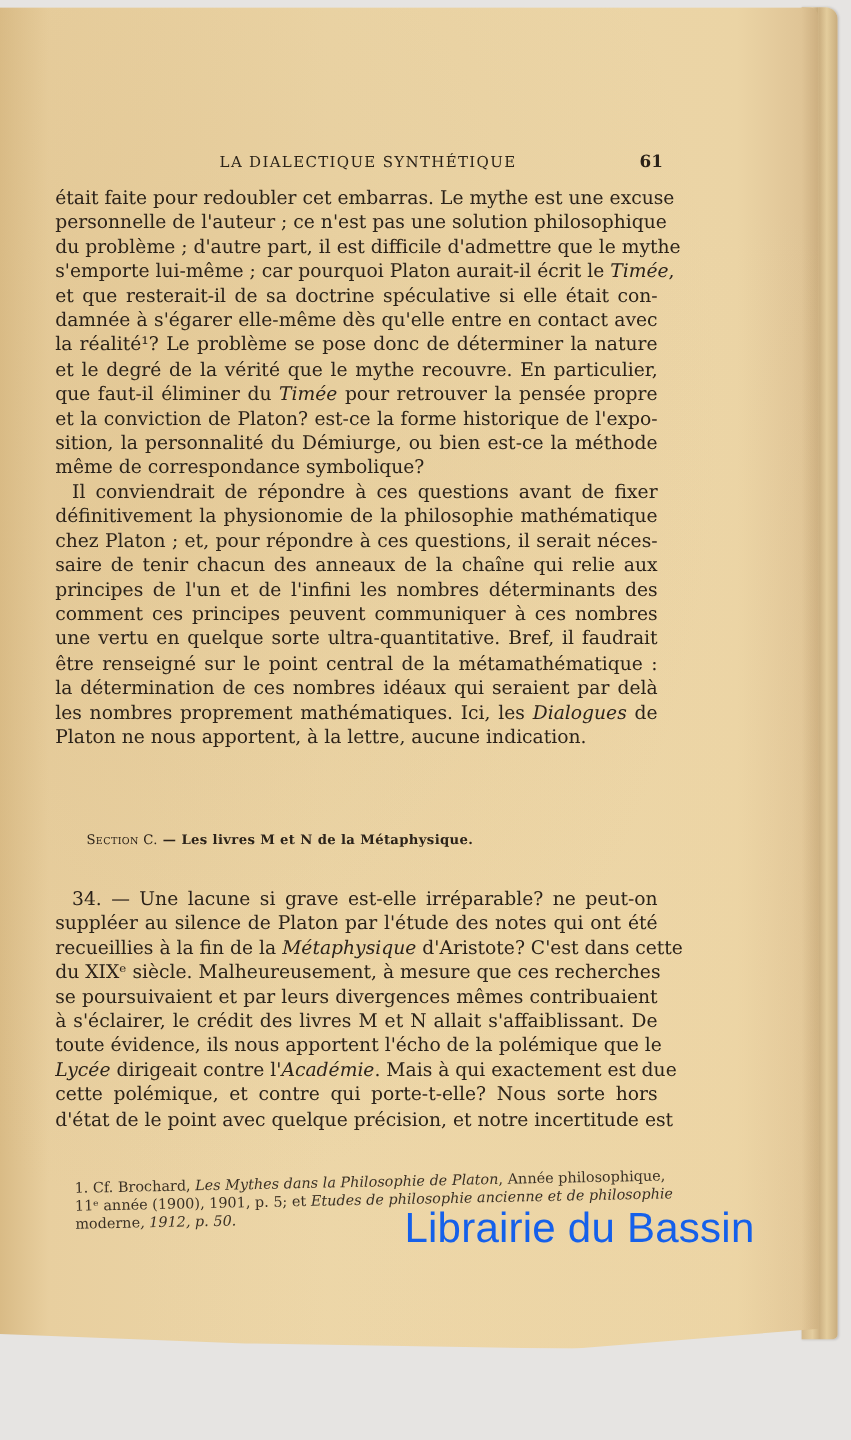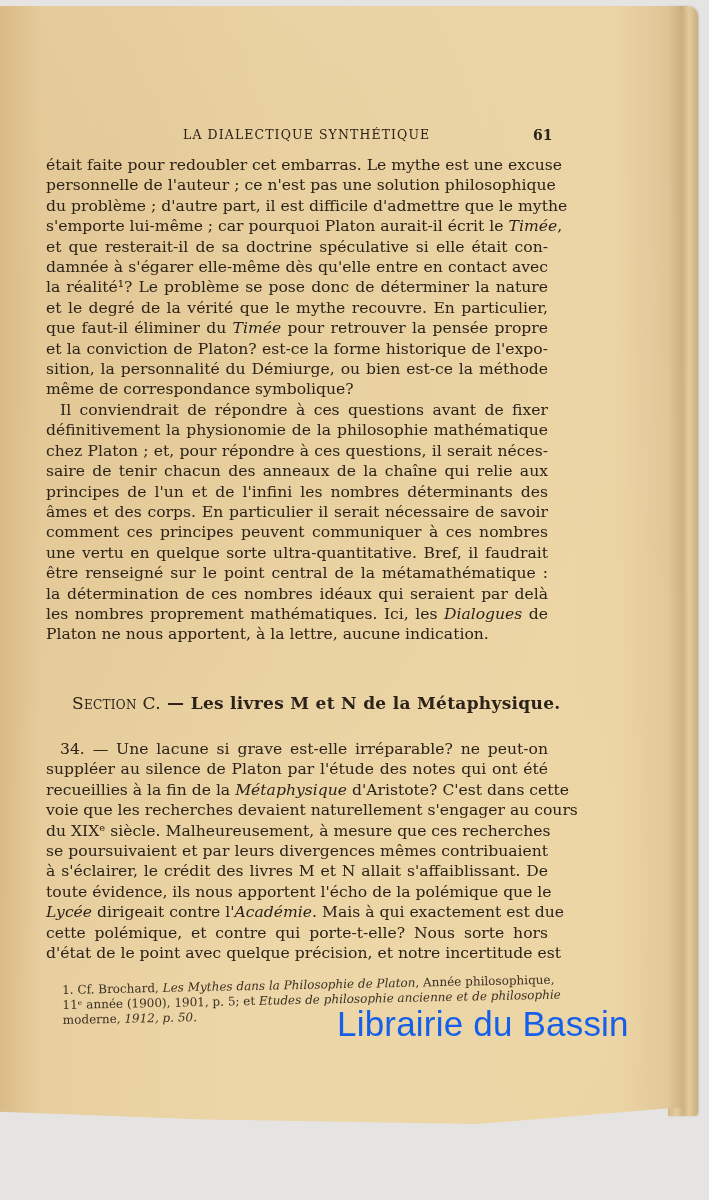--- a/index.html
+++ b/index.html
@@ -84,21 +84,21 @@
       padding-left: 14px;
     }
     .para-1 { top: 149px; }
     .para-2 { top: 394px; }
     .para-3 { top: 733px; }
     i { font-style: italic; }
     .section-heading {
       position: absolute;
       top: 687px;
       left: 72px;
-      font-size: 17px;
+      font-size: 11px;
       color: #2b2219;
       font-weight: bold;
       letter-spacing: 0.3px;
     }
     .section-heading .sc {
       font-variant: small-caps;
       font-weight: normal;
     }
     .footnotes {
       position: absolute;
@@ -148,40 +148,38 @@
       <span class="line">et la conviction de Platon? est-ce la forme historique de l'expo-</span>
       <span class="line">sition, la personnalité du Démiurge, ou bien est-ce la méthode</span>
       <span class="line last">même de correspondance symbolique?</span>
     </div>
   <div class="body-text para-2">
       <span class="line indent">Il conviendrait de répondre à ces questions avant de fixer</span>
       <span class="line">définitivement la physionomie de la philosophie mathématique</span>
       <span class="line">chez Platon ; et, pour répondre à ces questions, il serait néces-</span>
       <span class="line">saire de tenir chacun des anneaux de la chaîne qui relie aux</span>
       <span class="line">principes de l'un et de l'infini les nombres déterminants des</span>
-      <span class="line">âmes et des corps. En particulier il serait nécessaire de savoir</span>
       <span class="line">comment ces principes peuvent communiquer à ces nombres</span>
       <span class="line">une vertu en quelque sorte ultra-quantitative. Bref, il faudrait</span>
       <span class="line">être renseigné sur le point central de la métamathématique :</span>
       <span class="line">la détermination de ces nombres idéaux qui seraient par delà</span>
       <span class="line">les nombres proprement mathématiques. Ici, les <i>Dialogues</i> de</span>
       <span class="line last">Platon ne nous apportent, à la lettre, aucune indication.</span>
     </div>
 
   <div class="section-heading">
     <span class="sc">Section C.</span>
     <span>—</span>
     <span>Les livres M et N de la Métaphysique.</span>
   </div>
 
   <div class="body-text para-3">
       <span class="line indent">34. — Une lacune si grave est-elle irréparable? ne peut-on</span>
       <span class="line">suppléer au silence de Platon par l'étude des notes qui ont été</span>
       <span class="line">recueillies à la fin de la <i>Métaphysique</i> d'Aristote? C'est dans cette</span>
-      <span class="line">voie que les recherches devaient naturellement s'engager au cours</span>
       <span class="line">du XIXᵉ siècle. Malheureusement, à mesure que ces recherches</span>
       <span class="line">se poursuivaient et par leurs divergences mêmes contribuaient</span>
       <span class="line">à s'éclairer, le crédit des livres M et N allait s'affaiblissant. De</span>
       <span class="line">toute évidence, ils nous apportent l'écho de la polémique que le</span>
       <span class="line"><i>Lycée</i> dirigeait contre l'<i>Académie</i>. Mais à qui exactement est due</span>
       <span class="line">cette polémique, et contre qui porte-t-elle? Nous sorte hors</span>
       <span class="line last">d'état de le point avec quelque précision, et notre incertitude est</span>
     </div>
 
   <div class="footnotes">

